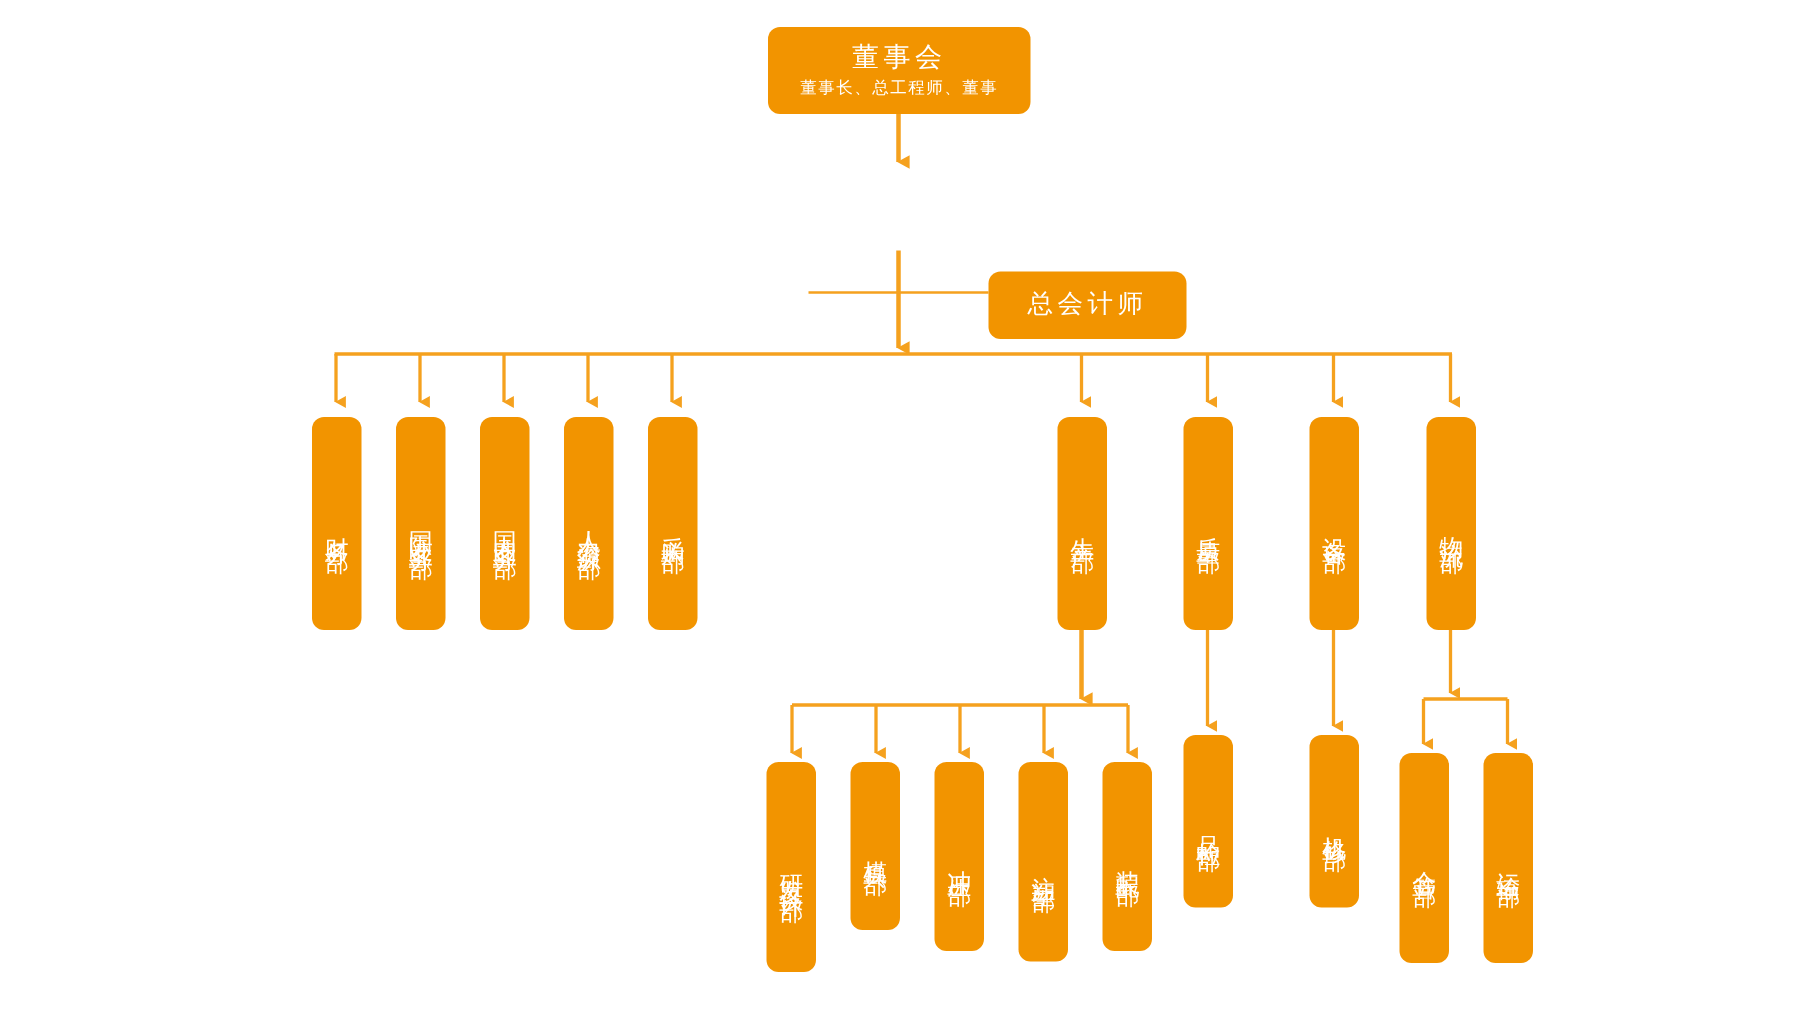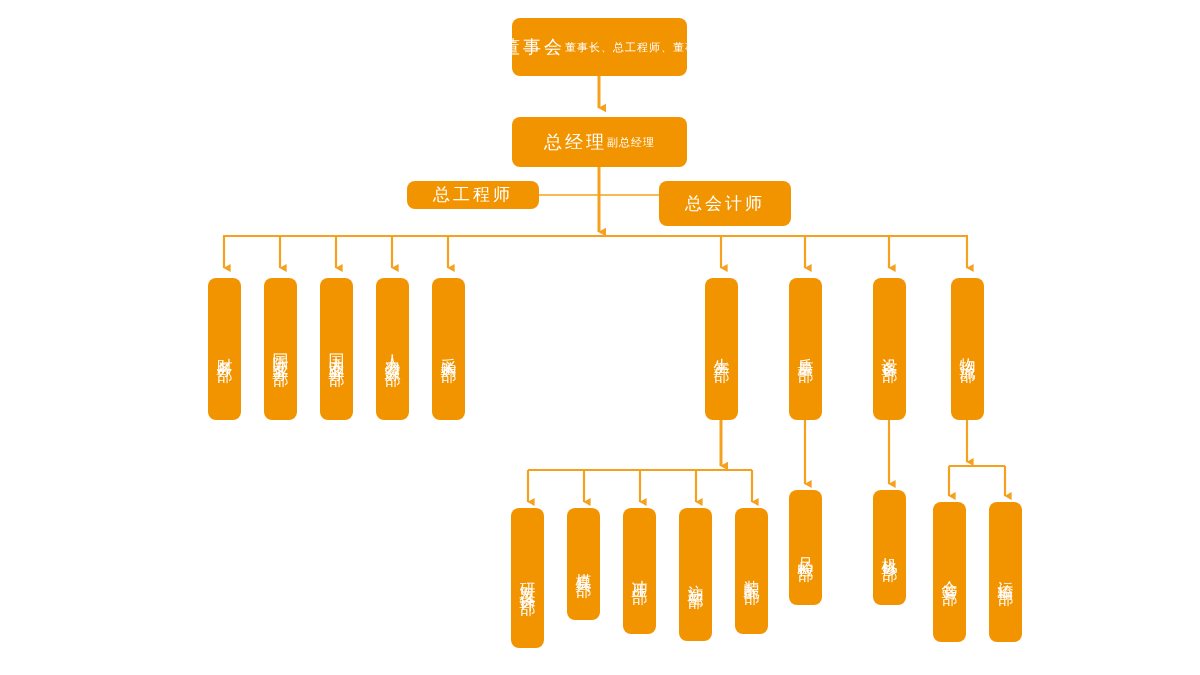--- a/index.html
+++ b/index.html
@@ -31,21 +31,21 @@
     border-radius: 8px;
     color: #ffffff;
     display: flex;
     align-items: center;
     justify-content: center;
     text-align: center;
     line-height: 1.25;
     z-index: 2;
   }
   .node-h {
-    flex-direction: row;
+    flex-direction: column;
   }
   .node-h .title {
     font-size: 18px;
     letter-spacing: 3px;
     font-weight: normal;
     white-space: nowrap;
   }
   .node-h .subtitle {
     font-size: 11px;
     letter-spacing: 1px;
@@ -120,28 +120,21 @@
     <line x1="949" y1="466" x2="1005" y2="466" stroke="#F5A11E" stroke-width="2.2"></line>
     <line x1="949" y1="466" x2="949" y2="496" stroke="#F5A11E" stroke-width="2.2" marker-end="url(#arrow-sm)"></line>
     <line x1="1005" y1="466" x2="1005" y2="496" stroke="#F5A11E" stroke-width="2.2" marker-end="url(#arrow-sm)"></line>
   </svg>
 
   <div class="node node-h" style="left:512px; top:18px; width:175px; height:58px;">
     <div class="title">董事会</div>
     <div class="subtitle">董事长、总工程师、董事</div>
   </div>
 
-  <div class="node node-h" style="left:512px; top:117px; width:175px; height:50px;">
-    <div class="title">总经理</div>
-    <div class="subtitle">副总经理</div>
-  </div>
 
-  <div class="node node-staff" style="left:407px; top:181px; width:132px; height:28px;">
-    <span>总工程师</span>
-  </div>
   <div class="node node-staff" style="left:659px; top:181px; width:132px; height:45px;">
     <span>总会计师</span>
   </div>
 
   <div class="node node-v" style="left:208px; top:278px; width:33px; height:142px;">
     <span class="vlabel">财务部</span>
   </div>
   <div class="node node-v" style="left:264px; top:278px; width:33px; height:142px;">
     <span class="vlabel">国际业务部</span>
   </div>

